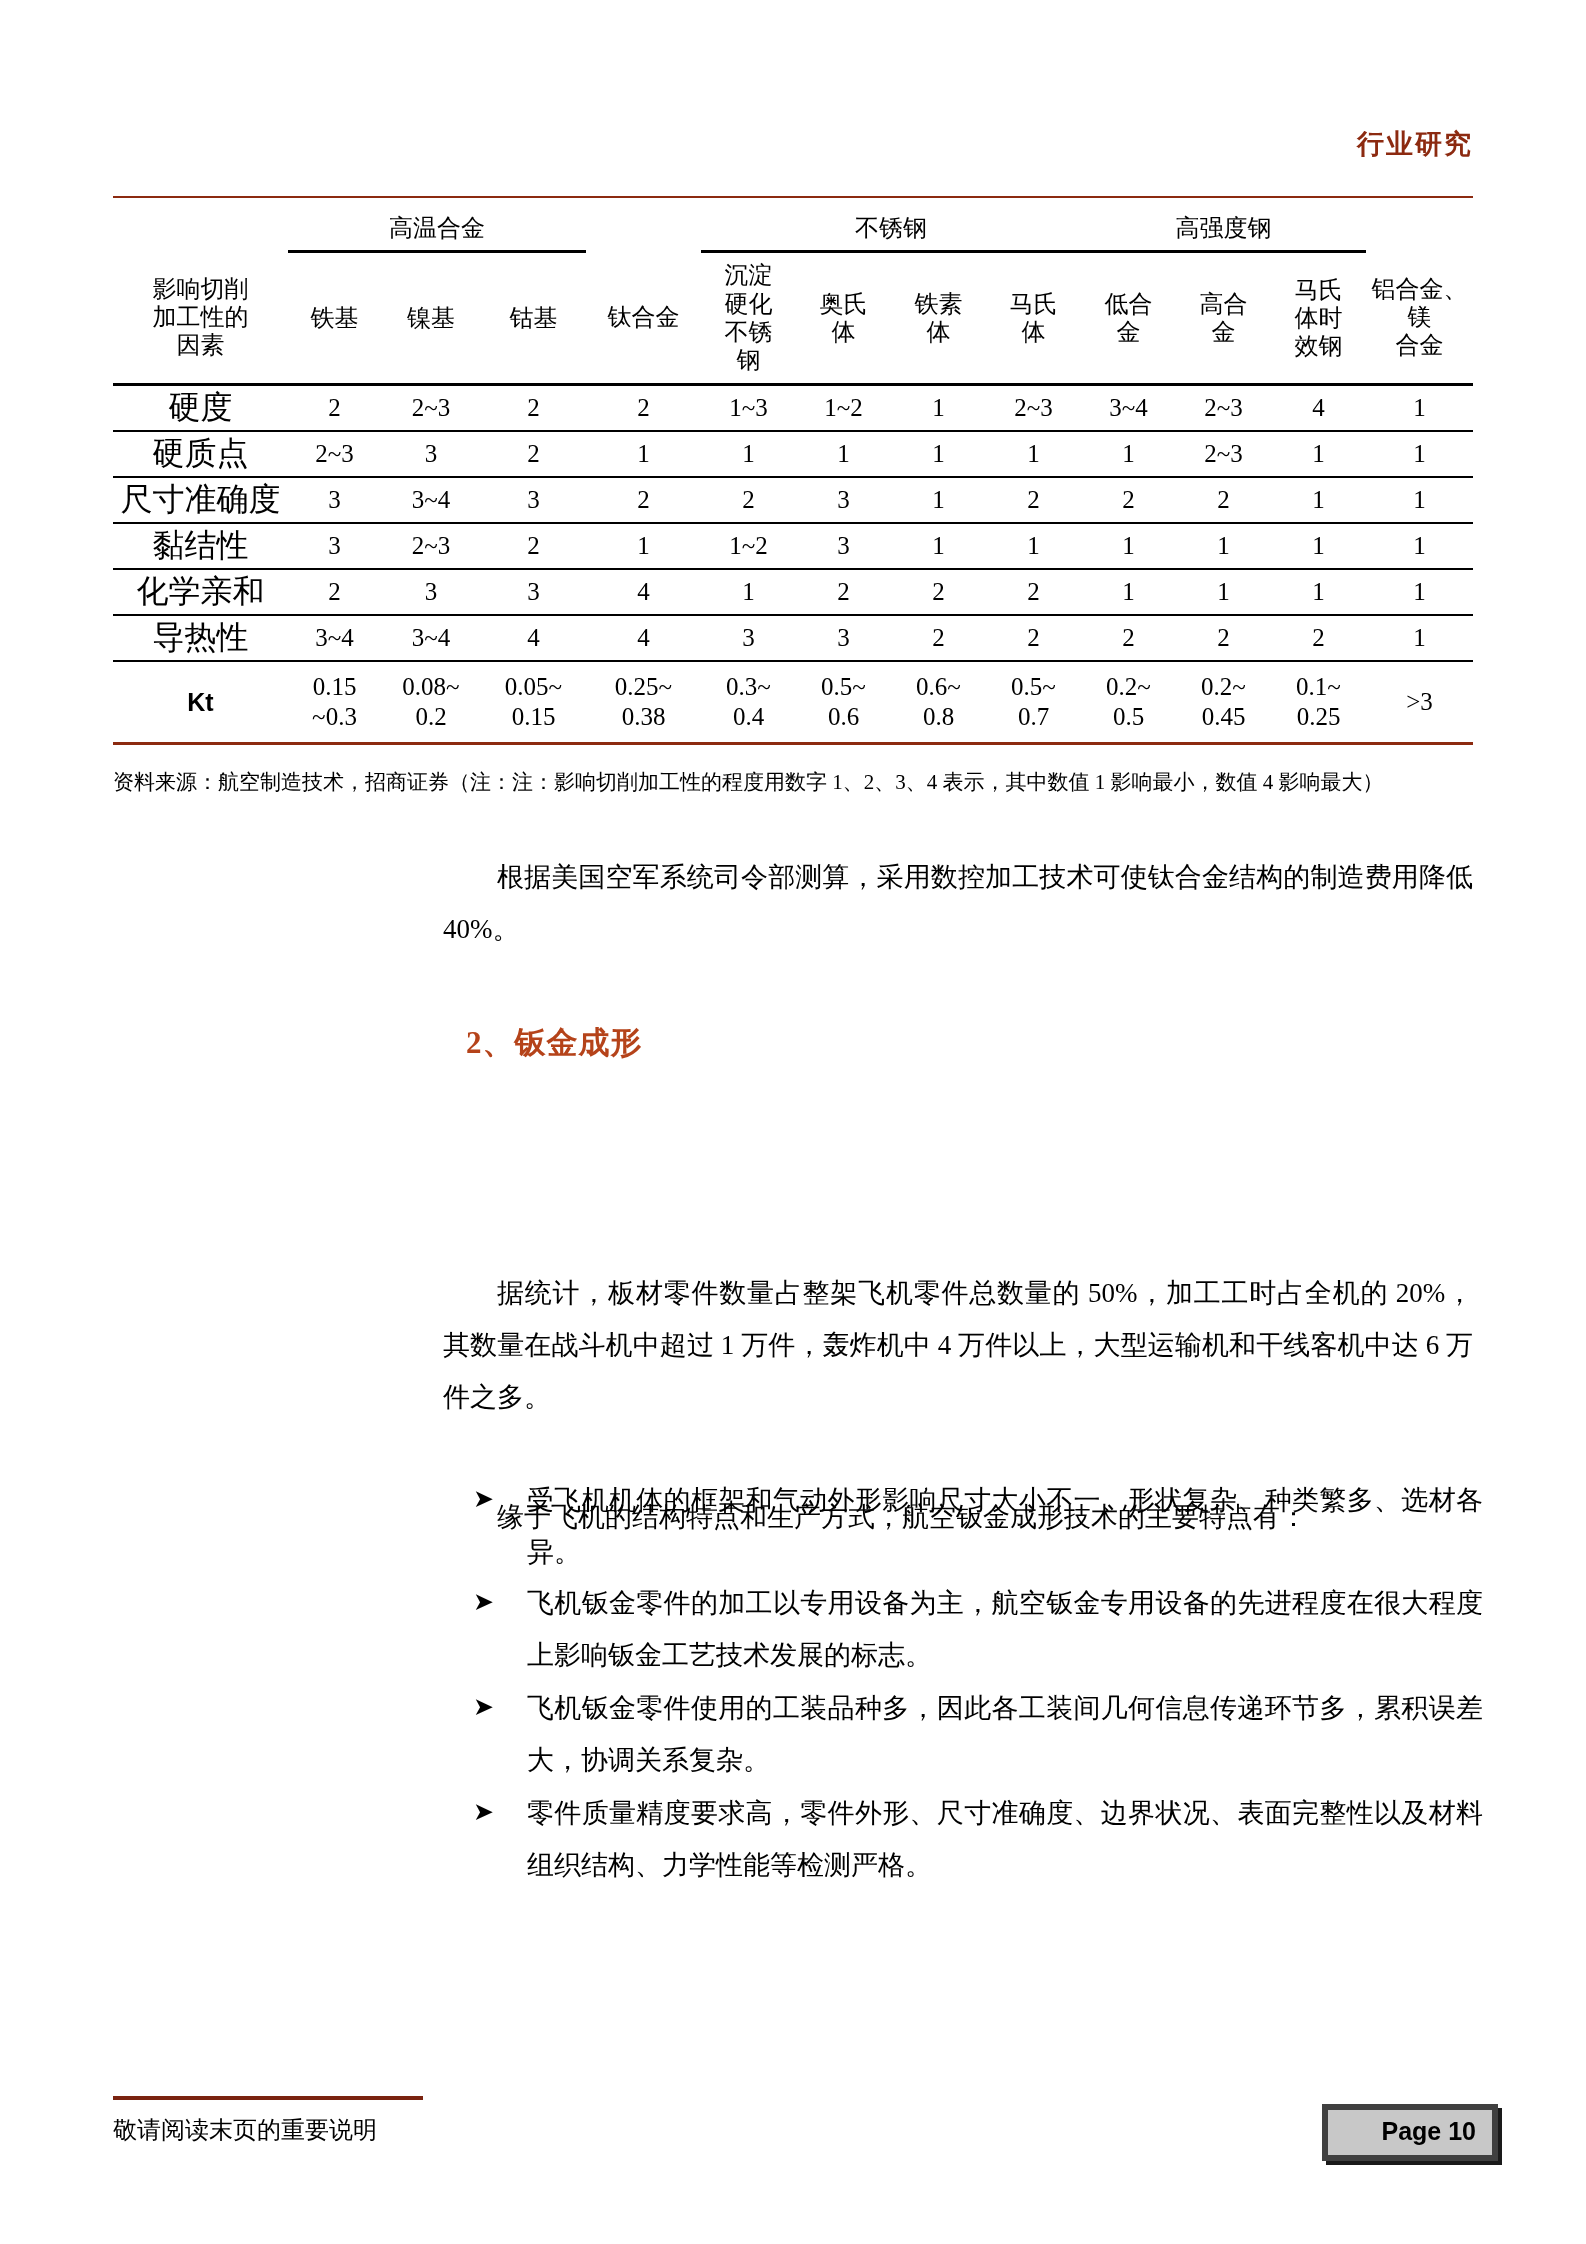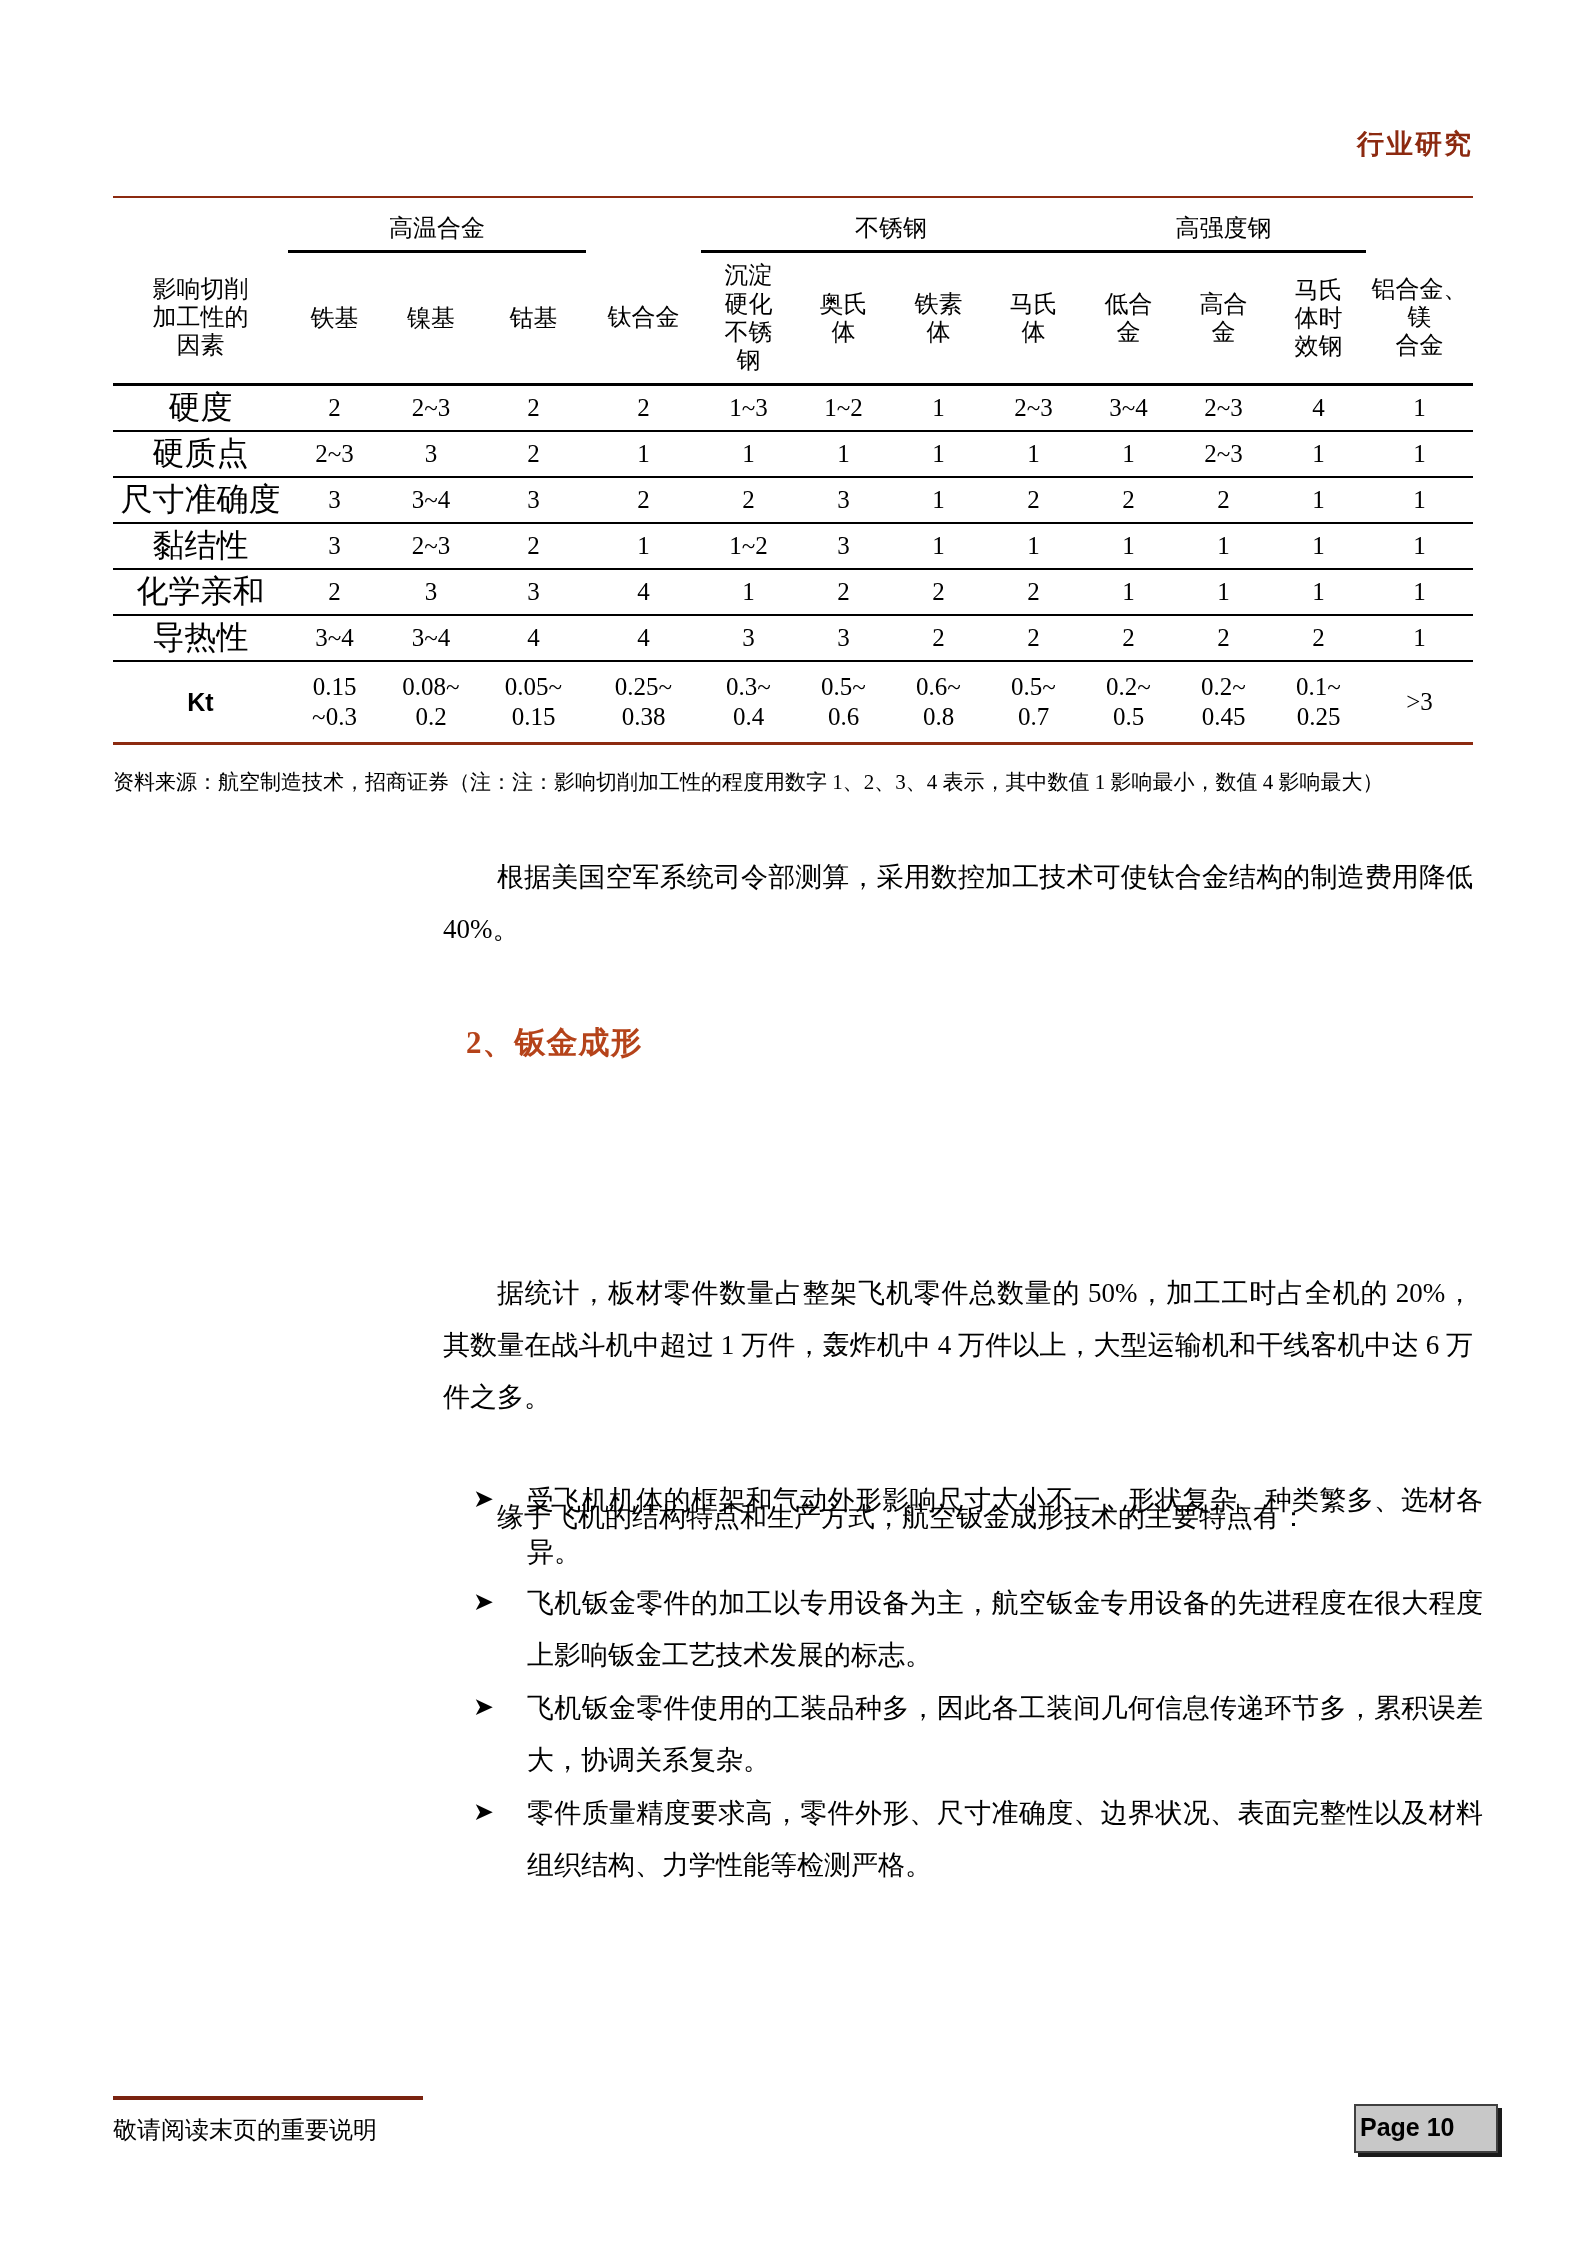--- a/index.html
+++ b/index.html
@@ -216,29 +216,29 @@
     left: 113px;
     top: 2114px;
     font-size: 24px;
     color: #000;
   }
   .page-box {
     position: absolute;
     right: 88px;
     top: 2104px;
     min-width: 120px;
-    padding: 7px 16px 9px 4px;
+    padding: 7px 16px 9px 28px;
     background: #c8c8c8;
-    border: 2px solid #404040;
+    border: 6px solid #404040;
     box-shadow: 4px 4px 0 #1a1a1a;
     font-family: "Liberation Sans", sans-serif;
     font-weight: bold;
     font-size: 25px;
     color: #000;
-    text-align: left;
+    text-align: right;
   }
 </style>
 </head>
 <body>
 
 <div class="page">
 
   <div class="header">
     <div class="header-right">行业研究</div>
   </div>

